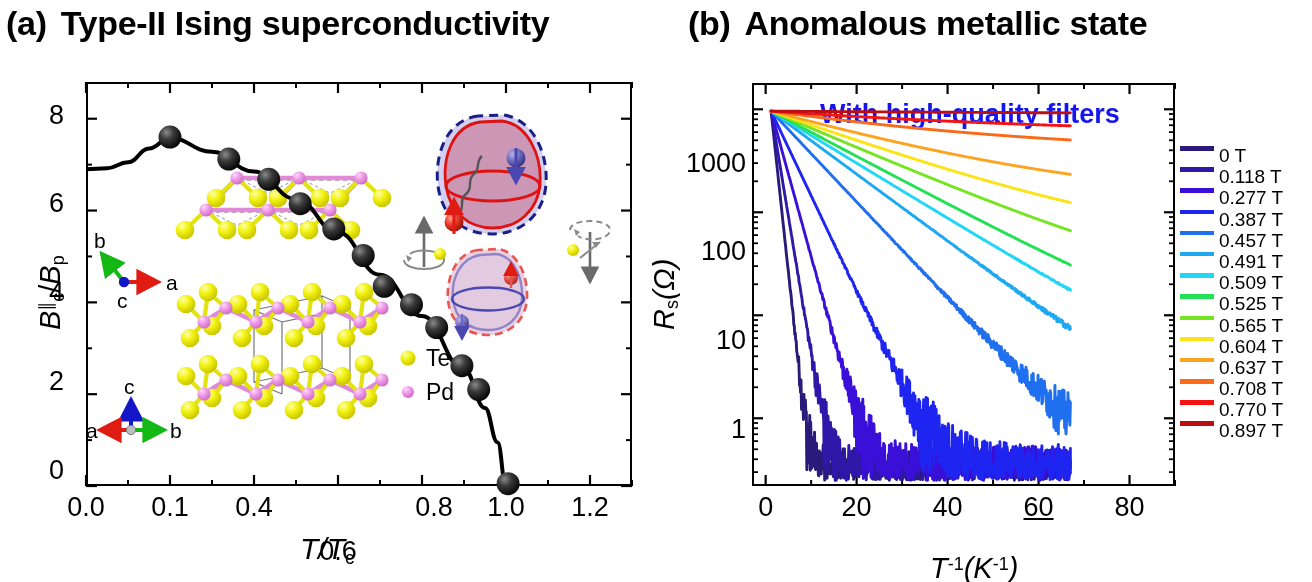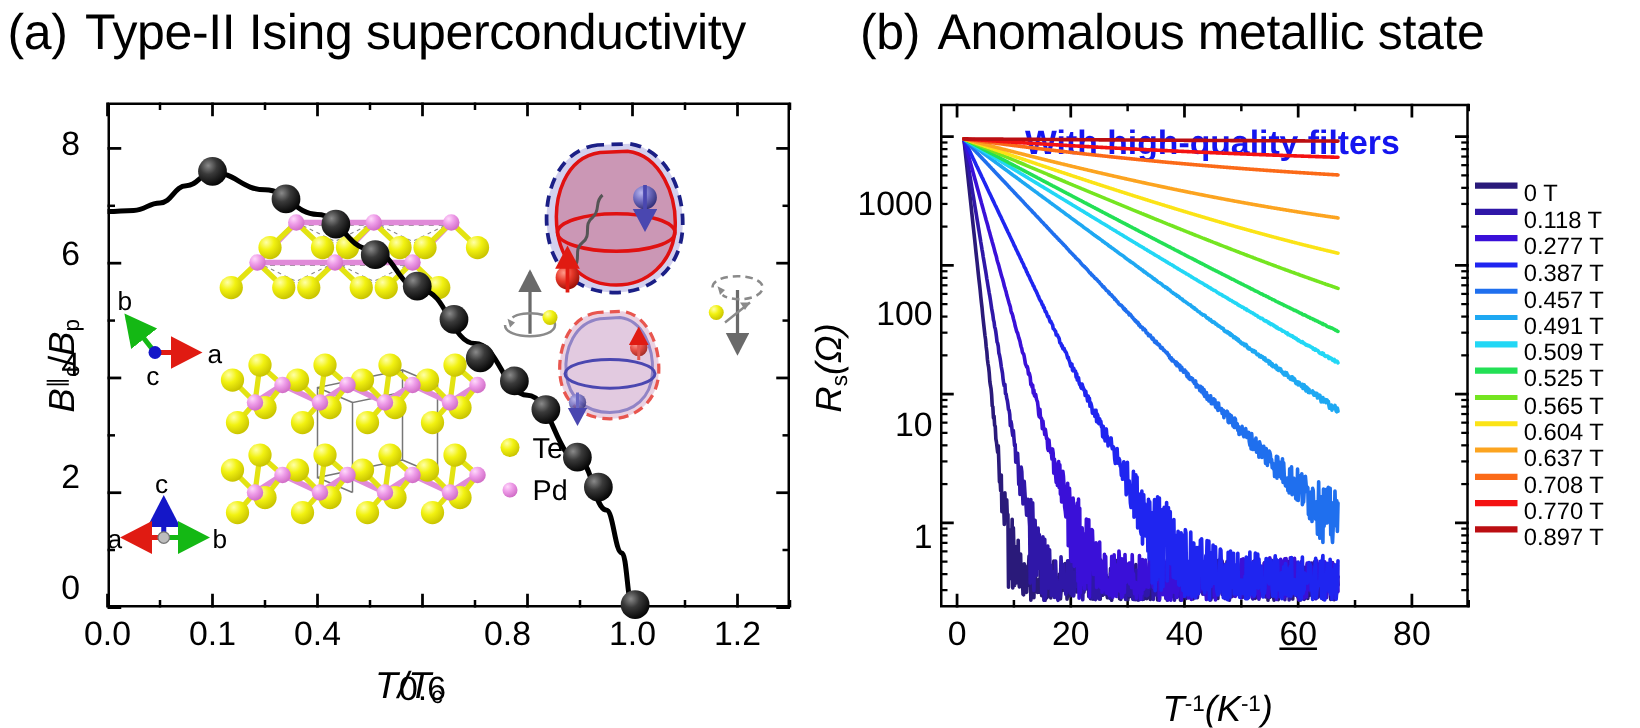--- a/index.html
+++ b/index.html
@@ -3,21 +3,21 @@
 <meta charset="utf-8">
 <style>
   html,body{margin:0;padding:0;background:#fff;}
   body{width:1312px;height:582px;position:relative;overflow:hidden;
        font-family:"Liberation Sans",sans-serif;color:#000;}
   .panel{position:absolute;top:0;height:582px;}
   #panel-a{left:0;width:656px;}
   #panel-b{left:656px;width:656px;}
 
   .panel-title{position:absolute;top:4px;left:0;width:100%;
-      font-size:40px;font-weight:normal;letter-spacing:-0.3px;
+      font-size:34px;font-weight:bold;letter-spacing:-0.3px;
       white-space:nowrap;}
   #title-a{padding-left:6px;}
   #title-b{padding-left:32px;}
   .ptag{display:inline-block;margin-right:14px;}
 
   
   .frame{position:absolute;border:2.2px solid #000;background:#fff;box-sizing:border-box;}
   #frame-a{left:86px;top:82px;width:546px;height:404px;}
   #frame-b{left:752px;top:83px;width:423px;height:403px;}
   .tlabel{position:absolute;font-size:27px;text-align:center;white-space:nowrap;}
@@ -61,21 +61,21 @@
   <div class="tlabel-y" style="left:18px;top:100px;width:46px;">8</div>
   <div class="tlabel-y" style="left:18px;top:188px;width:46px;">6</div>
   <div class="tlabel-y" style="left:18px;top:277px;width:46px;">4</div>
   <div class="tlabel-y" style="left:18px;top:366px;width:46px;">2</div>
   <div class="tlabel-y" style="left:18px;top:455px;width:46px;">0</div>
 
   <div class="tlabel" style="left:44px;top:492px;width:84px;">0.0</div>
   <div class="tlabel" style="left:128px;top:492px;width:84px;">0.1</div>
   <div class="tlabel" style="left:212px;top:492px;width:84px;">0.4</div>
   <div class="tlabel" style="left:296px;top:492px;width:84px;margin-top:44px;">0.6</div>
-  <div class="tlabel" style="left:364px;top:492px;width:84px;">0.8</div>
+  <div class="tlabel" style="left:392px;top:492px;width:84px;">0.8</div>
   <div class="tlabel" style="left:464px;top:492px;width:84px;">1.0</div>
   <div class="tlabel" style="left:548px;top:492px;width:84px;">1.2</div>
 
   <svg id="svg-a" width="546" height="404" viewBox="0 0 546 404" style="position:absolute;left:86px;top:82px;">
     <defs>
       <radialGradient id="ballBlack" cx="35%" cy="30%" r="72%">
         <stop offset="0%" stop-color="#8a8a8a"></stop>
         <stop offset="42%" stop-color="#3a3a3a"></stop>
         <stop offset="100%" stop-color="#050505"></stop>
       </radialGradient>

